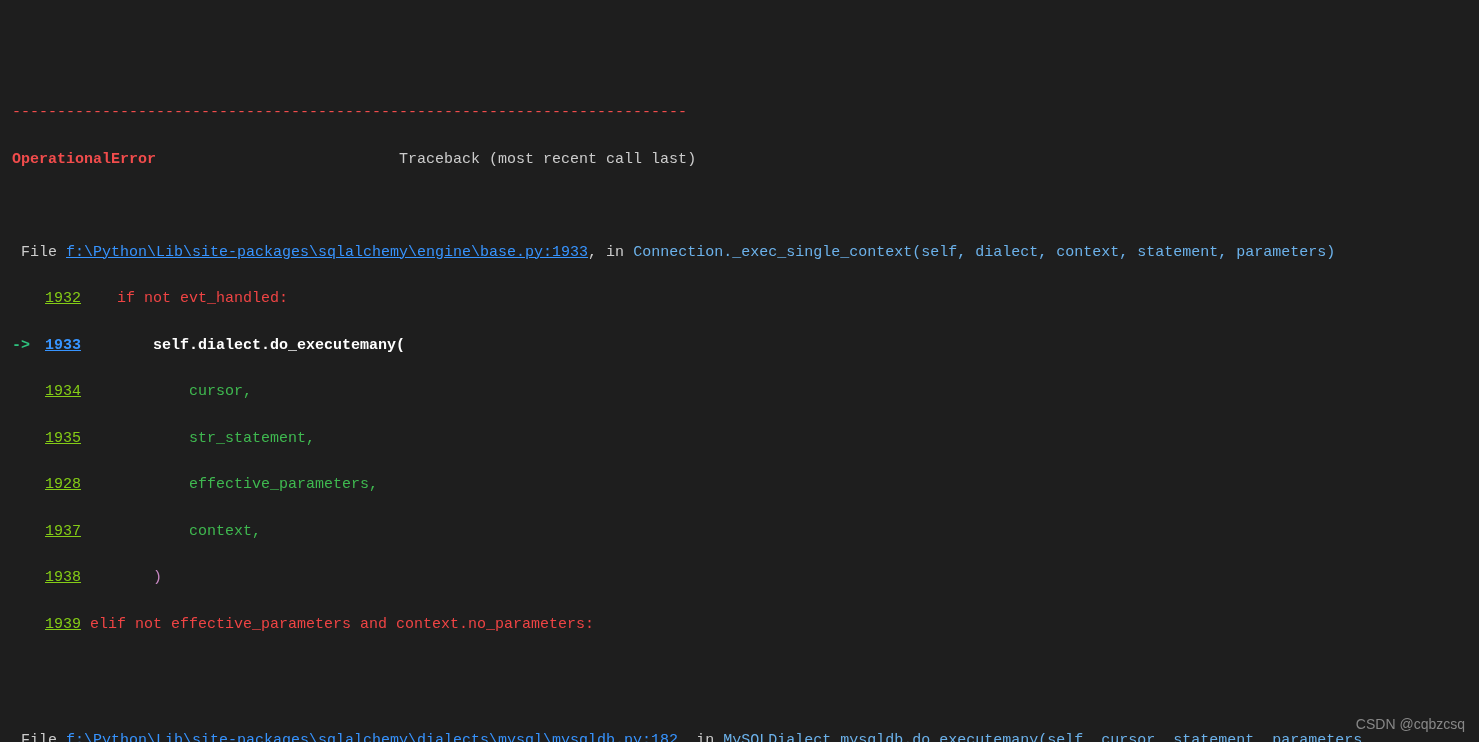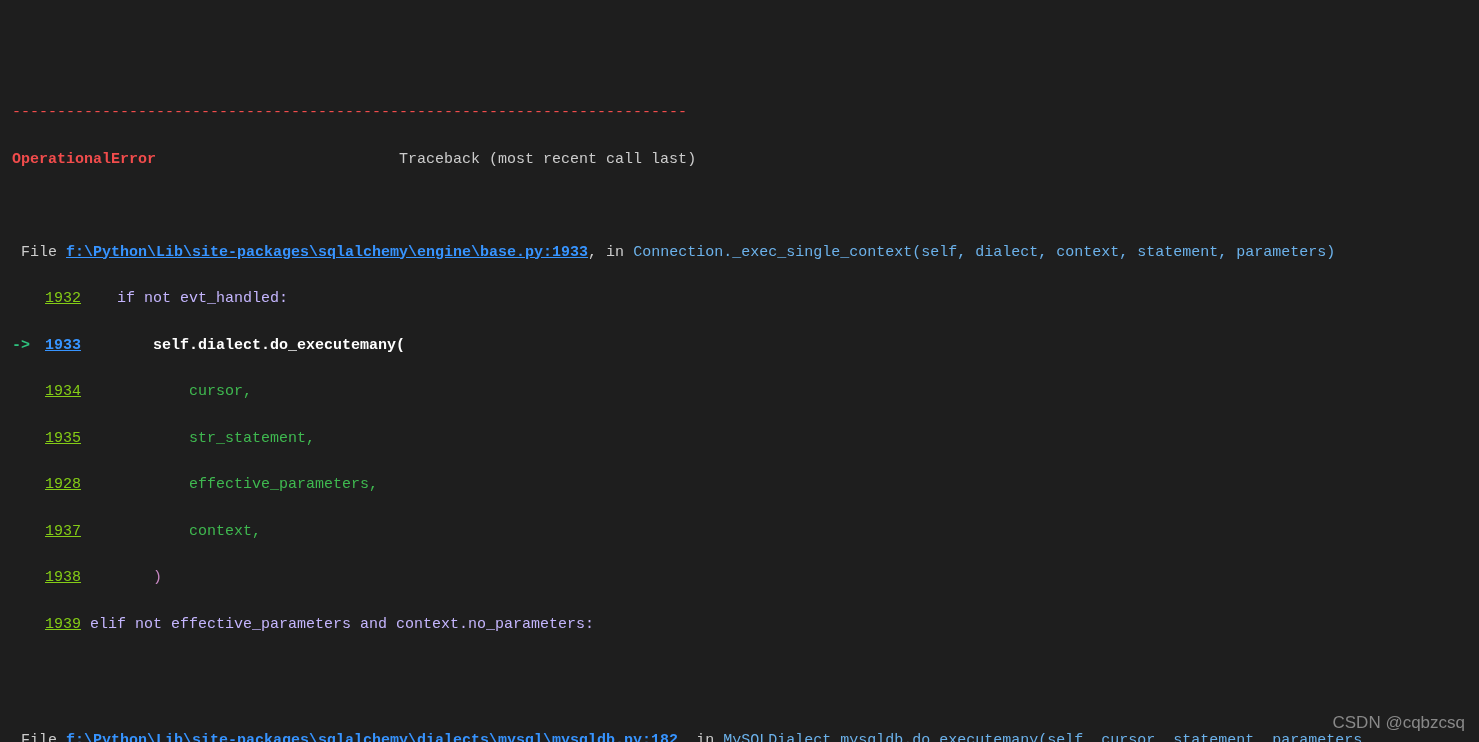--- a/index.html
+++ b/index.html
@@ -8,35 +8,35 @@
     color: #cccccc;
     font-family: 'Consolas', 'Monaco', 'Courier New', monospace;
     font-size: 15px;
     line-height: 1.55;
     padding: 8px 12px;
     white-space: pre;
     overflow-x: hidden;
   }
   .dashes { color: #f14c4c; }
   .error-name { color: #f14c4c; font-weight: bold; text-align: center; }
-  .link-bold { color: #3794ff; text-decoration: underline; cursor: pointer; font-weight: bold; }
+  .link-bold { color: #3794ff; text-decoration: underline; cursor: pointer; font-weight: normal; }
   .lineno { color: #84cc16; text-decoration: underline; cursor: pointer; display: inline-block; min-width: 42px; text-align: right; }
   .lineno-bold { color: #3794ff; text-decoration: underline; cursor: pointer; font-weight: bold; display: inline-block; min-width: 42px; text-align: right; }
   .arrow { color: #2ec27e; font-weight: bold; }
   .func { color: #6cb2eb; }
-  .code { color: #c4b5fd; }
+  .code { color: #ef4444; }
   .code-bold { color: #ffffff; font-weight: bold; }
   .param { color: #3fb950; }
   .sym { color: #c586c0; }
   .watermark {
     position: fixed;
     right: 14px;
     bottom: 6px;
     color: #888;
-    font-size: 17px;
+    font-size: 14px;
     font-family: sans-serif;
   }
   .line { display: block; }
 </style>
 </head>
 <body>
 
 
 
 <span class="line"><span class="dashes">---------------------------------------------------------------------------</span></span>

